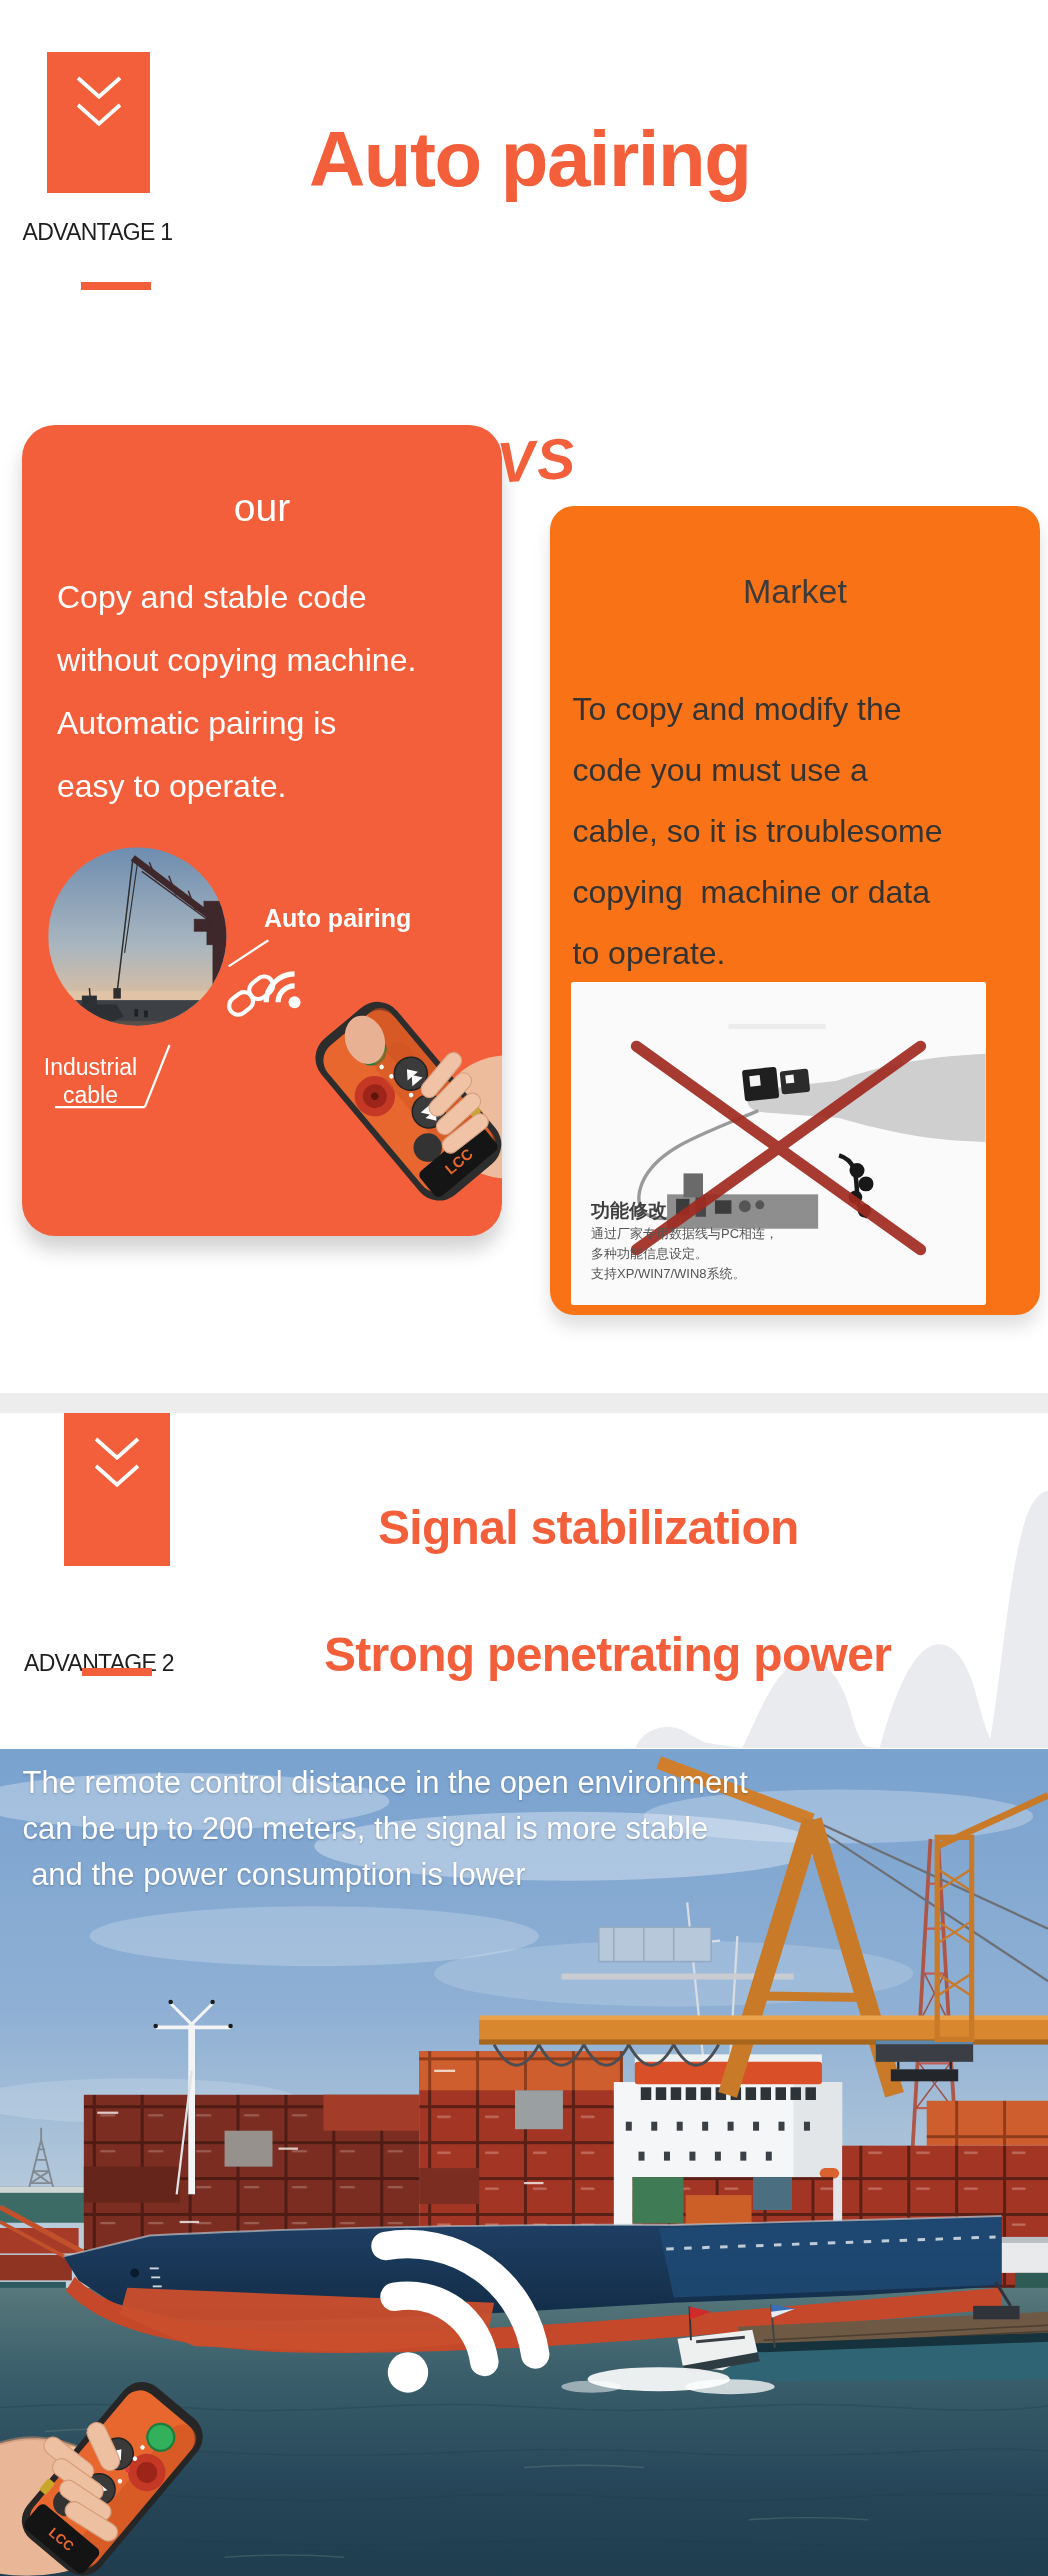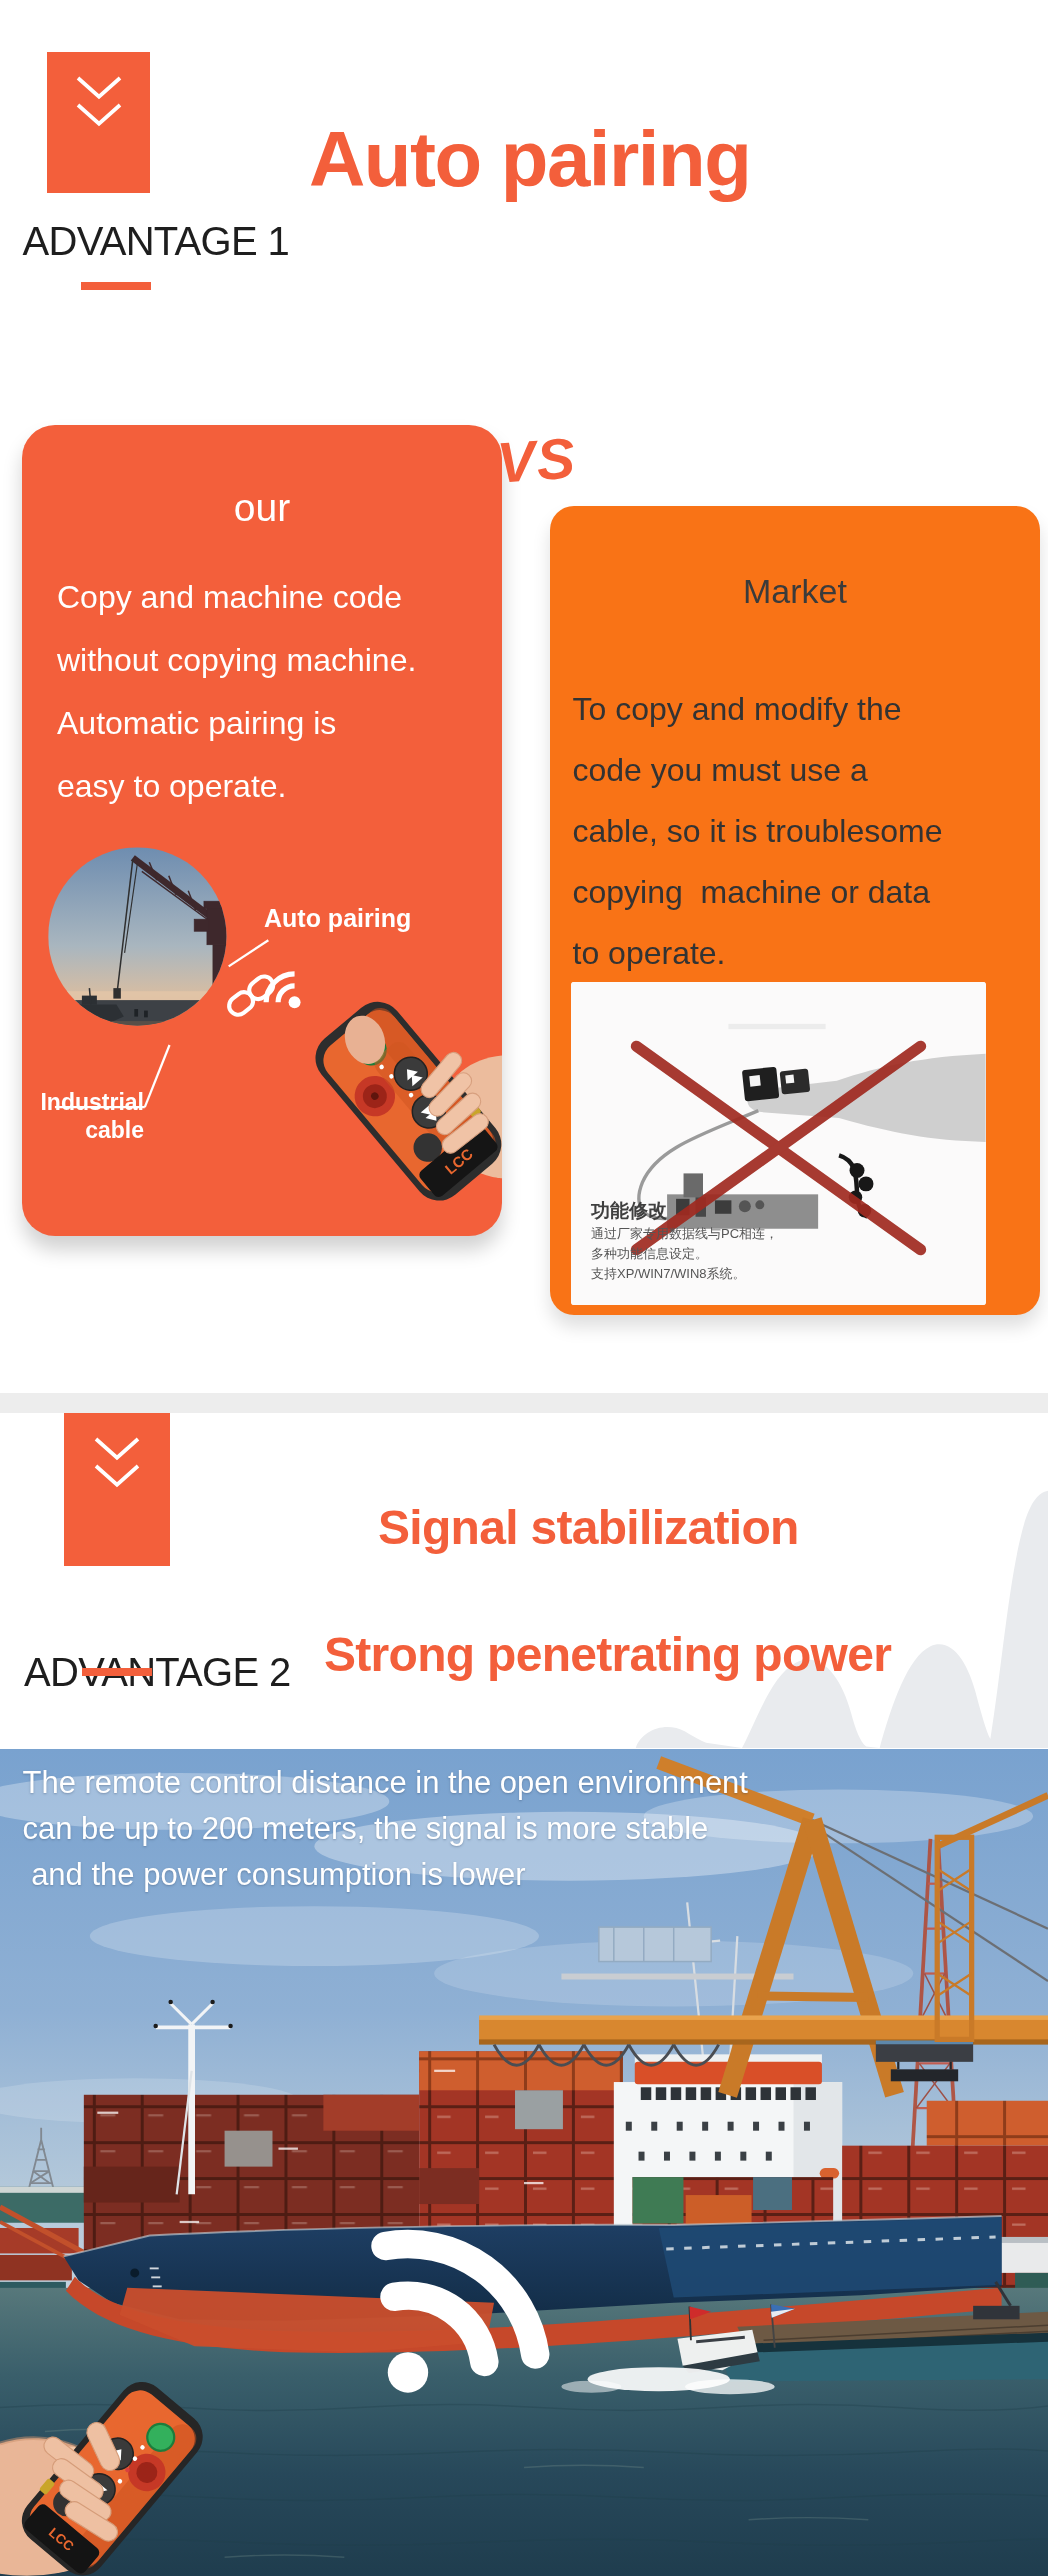--- a/index.html
+++ b/index.html
@@ -6,38 +6,38 @@
   .page{position:relative;width:1048px;height:2576px;background:#fff;overflow:hidden;
         font-family:"Liberation Sans","DejaVu Sans",sans-serif;padding-left:23px;}
 
   
   .sq{position:absolute;background:var(--accent);display:flex;justify-content:center;}
   .sq1{left:47px;top:52px;width:103px;height:141px;}
   .sq2{left:64px;top:1413px;width:106px;height:153px;}
   .chev{margin-top:19.5px;}
   .big-title{position:absolute;font-weight:700;color:var(--accent);letter-spacing:-1.5px;white-space:nowrap;}
   .t1{left:309px;top:114px;font-size:78px;}
-  .adv-label{position:absolute;color:#1e1e1e;font-size:40px;font-weight:400;letter-spacing:-0.7px;white-space:nowrap;}
+  .adv-label{position:absolute;color:#1e1e1e;font-size:23px;font-weight:400;letter-spacing:-0.7px;white-space:nowrap;}
   .a1{left:22.5px;top:219px;}
   .a2{left:24px;top:1650px;}
   .dash{position:absolute;width:70px;height:8.2px;background:var(--accent);}
   .d1{left:81px;top:282px;}
   .d2{left:82px;top:1668px;}
   .title2{position:absolute;font-weight:700;color:var(--accent);font-size:48px;letter-spacing:-0.7px;white-space:nowrap;}
   .t2a{left:378px;top:1500px;}
   .t2b{left:324px;top:1627px;text-align:center;}
 
   
   .our-card{position:absolute;left:22px;top:425px;width:480px;height:811px;background:var(--accent);
             border-radius:33px;box-shadow:0 13.5px 19.5px rgba(0,0,0,.18);}
   .our-title{position:absolute;left:0;top:61px;width:100%;text-align:center;color:#fff;font-size:39px;}
   .our-body{position:absolute;left:35px;top:141px;color:#fff;font-size:32px;line-height:63px;white-space:pre-wrap;}
   .callout-pairing{position:absolute;left:242px;top:479px;color:#fff;font-size:25px;font-weight:600;white-space:nowrap;}
-  .callout-crane{position:absolute;left:15px;top:628px;width:107px;text-align:right;color:#fff;
-                 font-size:23px;font-weight:700;line-height:28px;margin-top:35px;}
+  .callout-crane{position:absolute;left:15px;top:628px;width:107px;text-align:center;color:#fff;
+                 font-size:23px;font-weight:400;line-height:28px;}
   .card-art{position:absolute;left:0;top:0;}
 
   .vs{position:absolute;left:497px;top:427px;color:var(--accent);font-size:57px;font-style:italic;
       font-weight:800;transform:rotate(-4deg);letter-spacing:1.5px;}
 
   .market-card{position:absolute;left:550px;top:506px;width:490px;height:809px;background:#f97316;
                border-radius:24px;box-shadow:0 12px 18px rgba(0,0,0,.13);}
   .market-title{position:absolute;left:0;top:66px;width:100%;text-align:center;color:#3b3b3b;font-size:34px;}
   .market-body{position:absolute;left:22.5px;top:173px;color:#333;font-size:32px;line-height:61px;white-space:pre-wrap;}
   .market-photo{position:absolute;left:21px;top:476px;width:415px;height:323px;background:#fbfafa;border-radius:3px;overflow:hidden;}
@@ -166,21 +166,21 @@
               <rect x="-36" y="-11" width="72" height="22" rx="11"></rect>
             </g>
           <g transform="translate(592,946) rotate(-38)">
               <rect x="-36" y="-11" width="72" height="22" rx="11"></rect>
             </g>
         </g>
         <ellipse cx="458" cy="821" rx="26" ry="33" transform="rotate(-20 458 821)" fill="#e8b193"></ellipse>
       </g>
     </svg>
     <div class="our-title">our</div>
-    <div class="our-body"><div>Copy and machine code</div><div>without copying machine.</div><div>Automatic pairing is</div><div>easy to operate.</div></div>
+    <div class="our-body"><div>Copy and stable code</div><div>without copying machine.</div><div>Automatic pairing is</div><div>easy to operate.</div></div>
     <div class="callout-pairing">Auto pairing</div>
     <div class="callout-crane">
         <div>Industrial</div>
         <div>cable</div>
       </div>
   </div>
 
   <div class="vs">VS</div>
 
   <div class="market-card">

